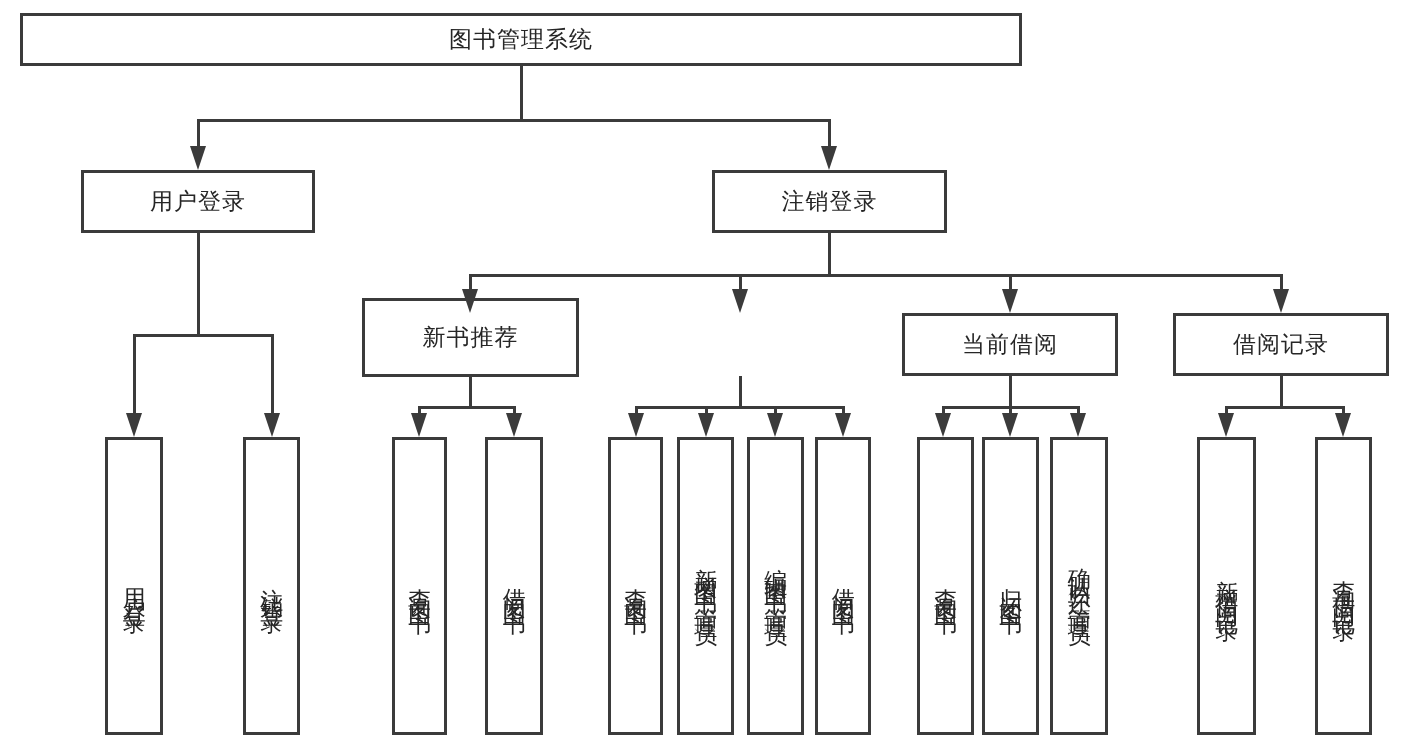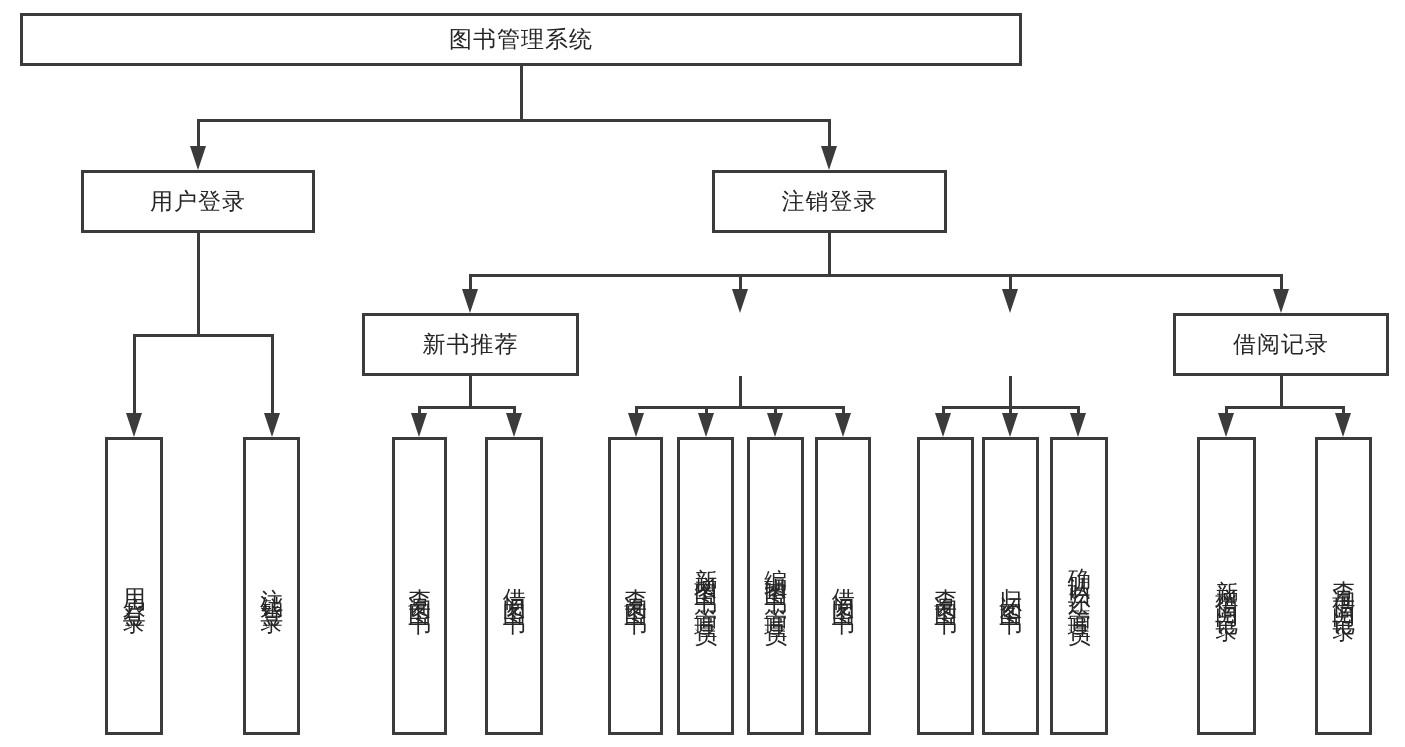--- a/index.html
+++ b/index.html
@@ -40,21 +40,22 @@
 </head>
 <body>
 
 <div id="canvas">
 
   <div class="node" style="left:20px;top:13px;width:1002px;height:53px">图书管理系统</div>
 
   <div class="node" style="left:81px;top:170px;width:234px;height:63px">用户登录</div>
   <div class="node" style="left:712px;top:170px;width:235px;height:63px">注销登录</div>
 
-  <div class="node" style="left:362px;top:313px;width:217px;height:63px">新书推荐</div>
+  <div class="node" style="left:362px;top:298px;width:217px;height:79px">新书推荐</div>
+  <div class="node" style="left:902px;top:313px;width:216px;height:63px">当前借阅</div>
   <div class="node" style="left:1173px;top:313px;width:216px;height:63px">借阅记录</div>
 
   <div class="node v" style="left:105px;top:437px;width:58px;height:298px">用户登录</div>
   <div class="node v" style="left:243px;top:437px;width:57px;height:298px">注销登录</div>
 
   <div class="node v" style="left:392px;top:437px;width:55px;height:298px">查询图书</div>
   <div class="node v" style="left:485px;top:437px;width:58px;height:298px">借阅图书</div>
 
   <div class="node v" style="left:608px;top:437px;width:55px;height:298px">查询图书</div>
   <div class="node v" style="left:677px;top:437px;width:57px;height:298px">新增图书（管理员）</div>

